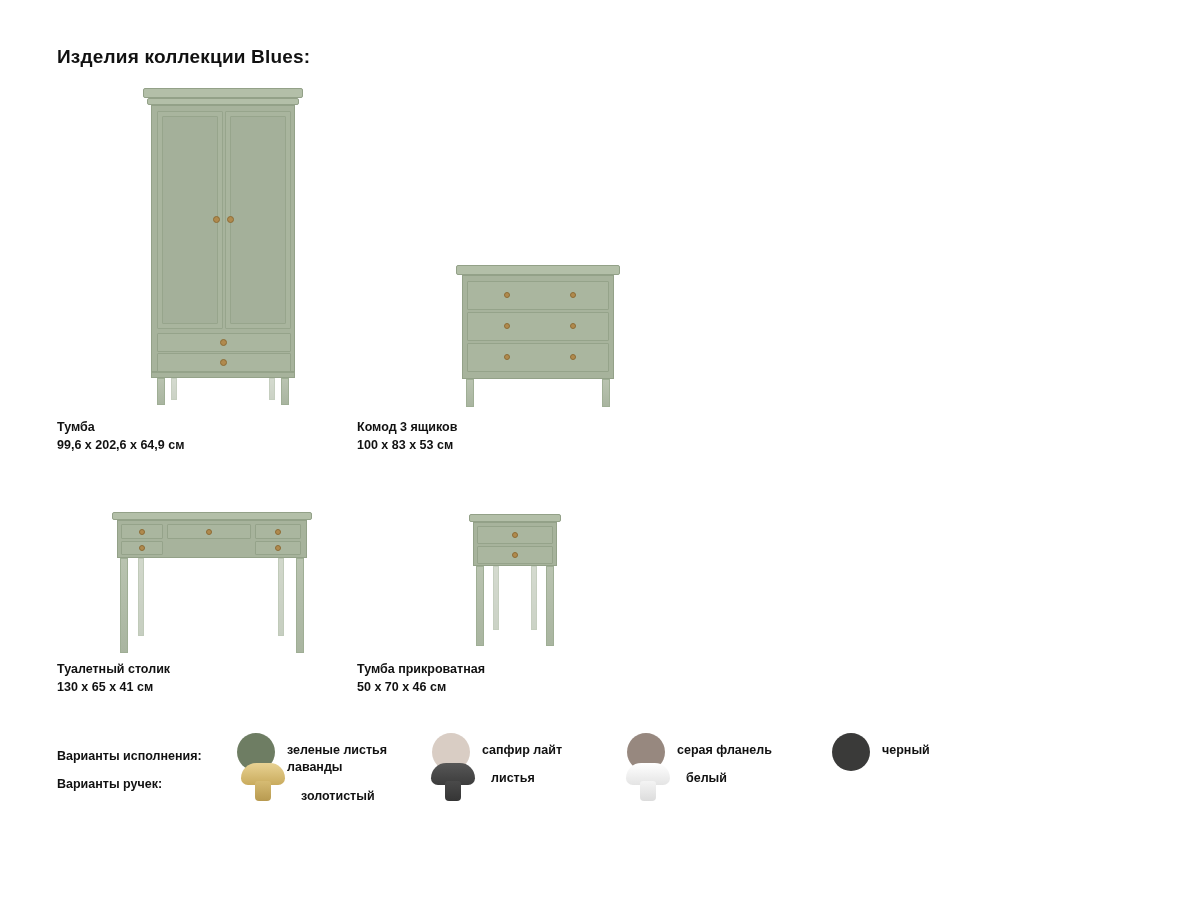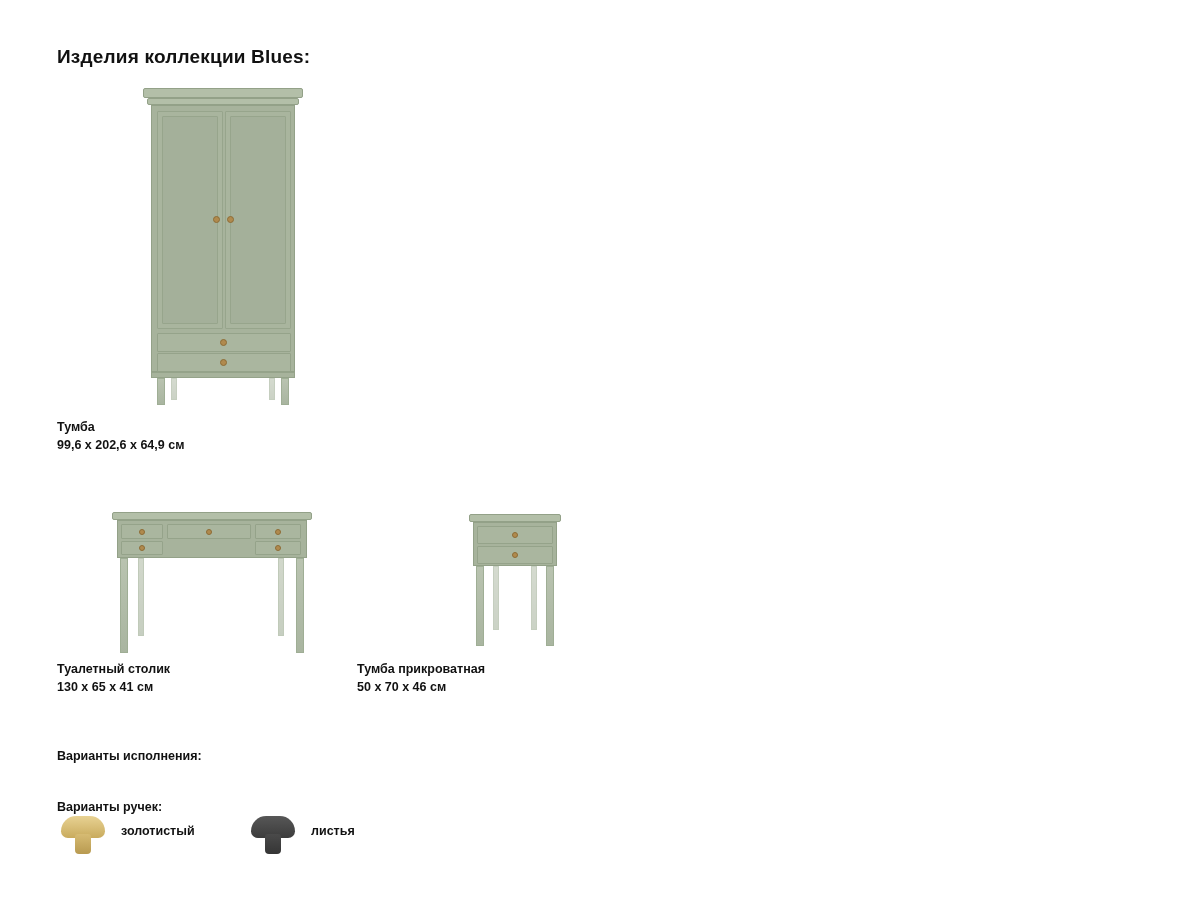--- a/index.html
+++ b/index.html
@@ -215,20 +215,41 @@
             <div class="leg taper" style="left:138px; top:290px; width:8px; height:27px;"></div>
             <div class="leg taper" style="left:28px; top:290px; width:6px; height:22px; opacity:.6;"></div>
             <div class="leg taper" style="left:126px; top:290px; width:6px; height:22px; opacity:.6;"></div>
           </div>
         </div>
         <div class="prod-name">Тумба</div>
         <div class="prod-dims">99,6 x 202,6 x 64,9 см</div>
       </div>
 
 
+      <div class="prod-cell c3">
+        <div class="prod-art">
+          <div class="piece" style="left:99px; top:185px; width:180px; height:145px;">
+            <div class="top" style="left:0px; top:0px; width:164px; height:10px;"></div>
+            <div class="body" style="left:6px; top:10px; width:152px; height:104px;"></div>
+            <div class="drawer" style="left:11px; top:16px; width:142px; height:29px;"></div>
+            <div class="drawer" style="left:11px; top:47px; width:142px; height:29px;"></div>
+            <div class="drawer" style="left:11px; top:78px; width:142px; height:29px;"></div>
+            <div class="knob sm" style="left:48px; top:27px;"></div>
+            <div class="knob sm" style="left:114px; top:27px;"></div>
+            <div class="knob sm" style="left:48px; top:58px;"></div>
+            <div class="knob sm" style="left:114px; top:58px;"></div>
+            <div class="knob sm" style="left:48px; top:89px;"></div>
+            <div class="knob sm" style="left:114px; top:89px;"></div>
+            <div class="leg taper" style="left:10px; top:114px; width:8px; height:28px;"></div>
+            <div class="leg taper" style="left:146px; top:114px; width:8px; height:28px;"></div>
+          </div>
+        </div>
+        <div class="prod-name">Комод 3 ящиков</div>
+        <div class="prod-dims">100 x 83 x 53 см</div>
+      </div>
 
     </div>
 
     <div class="prod-row" style="margin-top:30px;">
 
       <div class="prod-cell c1">
         <div class="prod-art row2">
           <div class="piece" style="left:55px; top:30px; width:220px; height:150px;">
             <div class="top" style="left:0px; top:0px; width:200px; height:8px;"></div>
             <div class="body" style="left:5px; top:8px; width:190px; height:38px;"></div>
@@ -270,41 +291,71 @@
         </div>
         <div class="prod-name">Тумба прикроватная</div>
         <div class="prod-dims">50 x 70 x 46 см</div>
       </div>
 
     </div>
   </div>
 
   <div class="opt-row" style="top:733px;">
     <div class="opt-label" style="width:180px;">Варианты исполнения:</div>
+    <div class="opt-items">
+
+      <div class="opt-item" style="width:195px;">
+        <div class="swatch" style="background:#6e7d63;"></div>
+        <div class="opt-text">зеленые листья лаванды</div>
+      </div>
+
+      <div class="opt-item" style="width:195px;">
+        <div class="swatch" style="background:#d9cdc4;"></div>
+        <div class="opt-text">сапфир лайт</div>
+      </div>
+
+      <div class="opt-item" style="width:205px;">
+        <div class="swatch" style="background:#97887f;"></div>
+        <div class="opt-text">серая фланель</div>
+      </div>
+
+      <div class="opt-item" style="width:180px;">
+        <div class="swatch" style="background:#3a3a39;"></div>
+        <div class="opt-text">черный</div>
+      </div>
+
+    </div>
   </div>
 
-  <div class="opt-row" style="top:784px;flex-direction:column;">
+  <div class="opt-row" style="top:761px;">
     <div class="opt-label" style="width:180px;">Варианты ручек:</div>
     <div class="opt-items">
 
-      <div class="opt-item" style="width:190px;">
+      <div class="opt-item" style="width:190px;align-items:flex-end;">
         <div class="handle">
           <div class="cap" style="background:linear-gradient(to bottom,#e8d293,#c9ab5d);"></div>
           <div class="stem" style="background:linear-gradient(to bottom,#d6bb73,#b89a50);"></div>
         </div>
         <div class="opt-text">золотистый</div>
       </div>
 
 
       <div class="opt-item" style="width:195px;">
         <div class="handle">
           <div class="cap" style="background:linear-gradient(to bottom,#575757,#3c3c3c);"></div>
           <div class="stem" style="background:linear-gradient(to bottom,#4a4a4a,#353535);"></div>
         </div>
         <div class="opt-text">листья</div>
       </div>
 
+      <div class="opt-item" style="width:190px;">
+        <div class="handle">
+          <div class="cap" style="background:linear-gradient(to bottom,#ffffff,#e4e4e4);"></div>
+          <div class="stem" style="background:linear-gradient(to bottom,#f4f4f4,#dcdcdc);"></div>
+        </div>
+        <div class="opt-text">белый</div>
+      </div>
 
 
     </div>
   </div>
 
 </div>
 
 </body></html>

